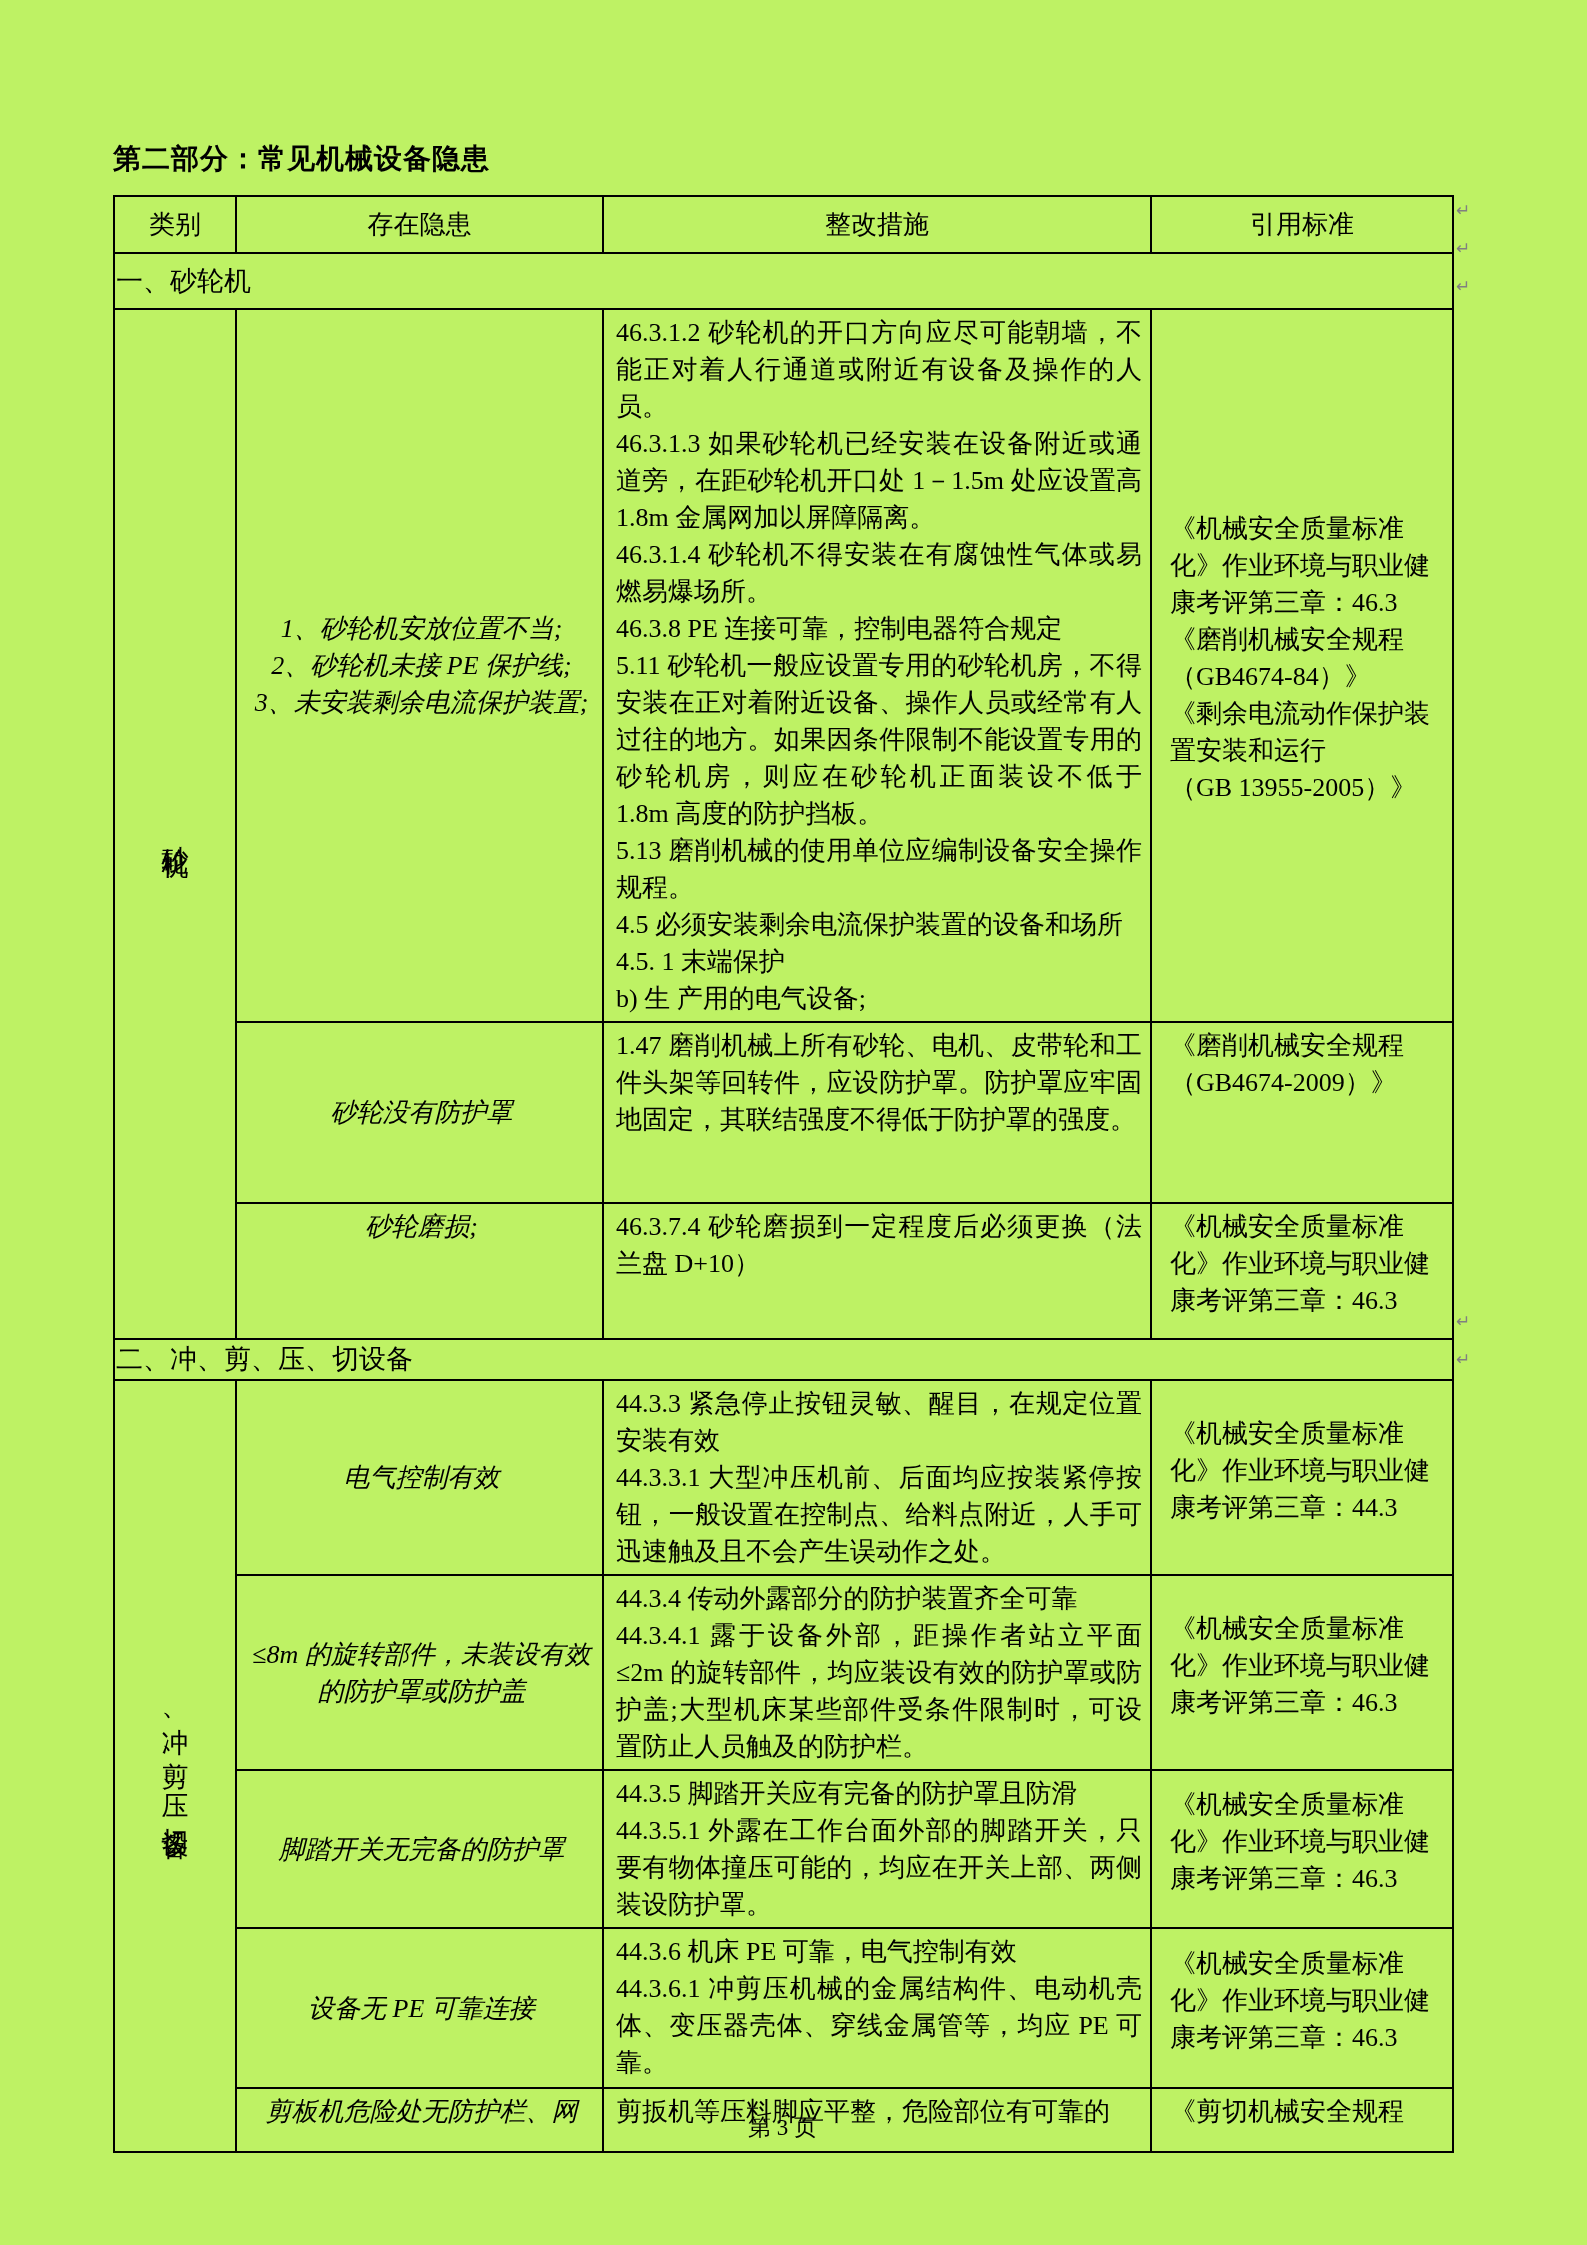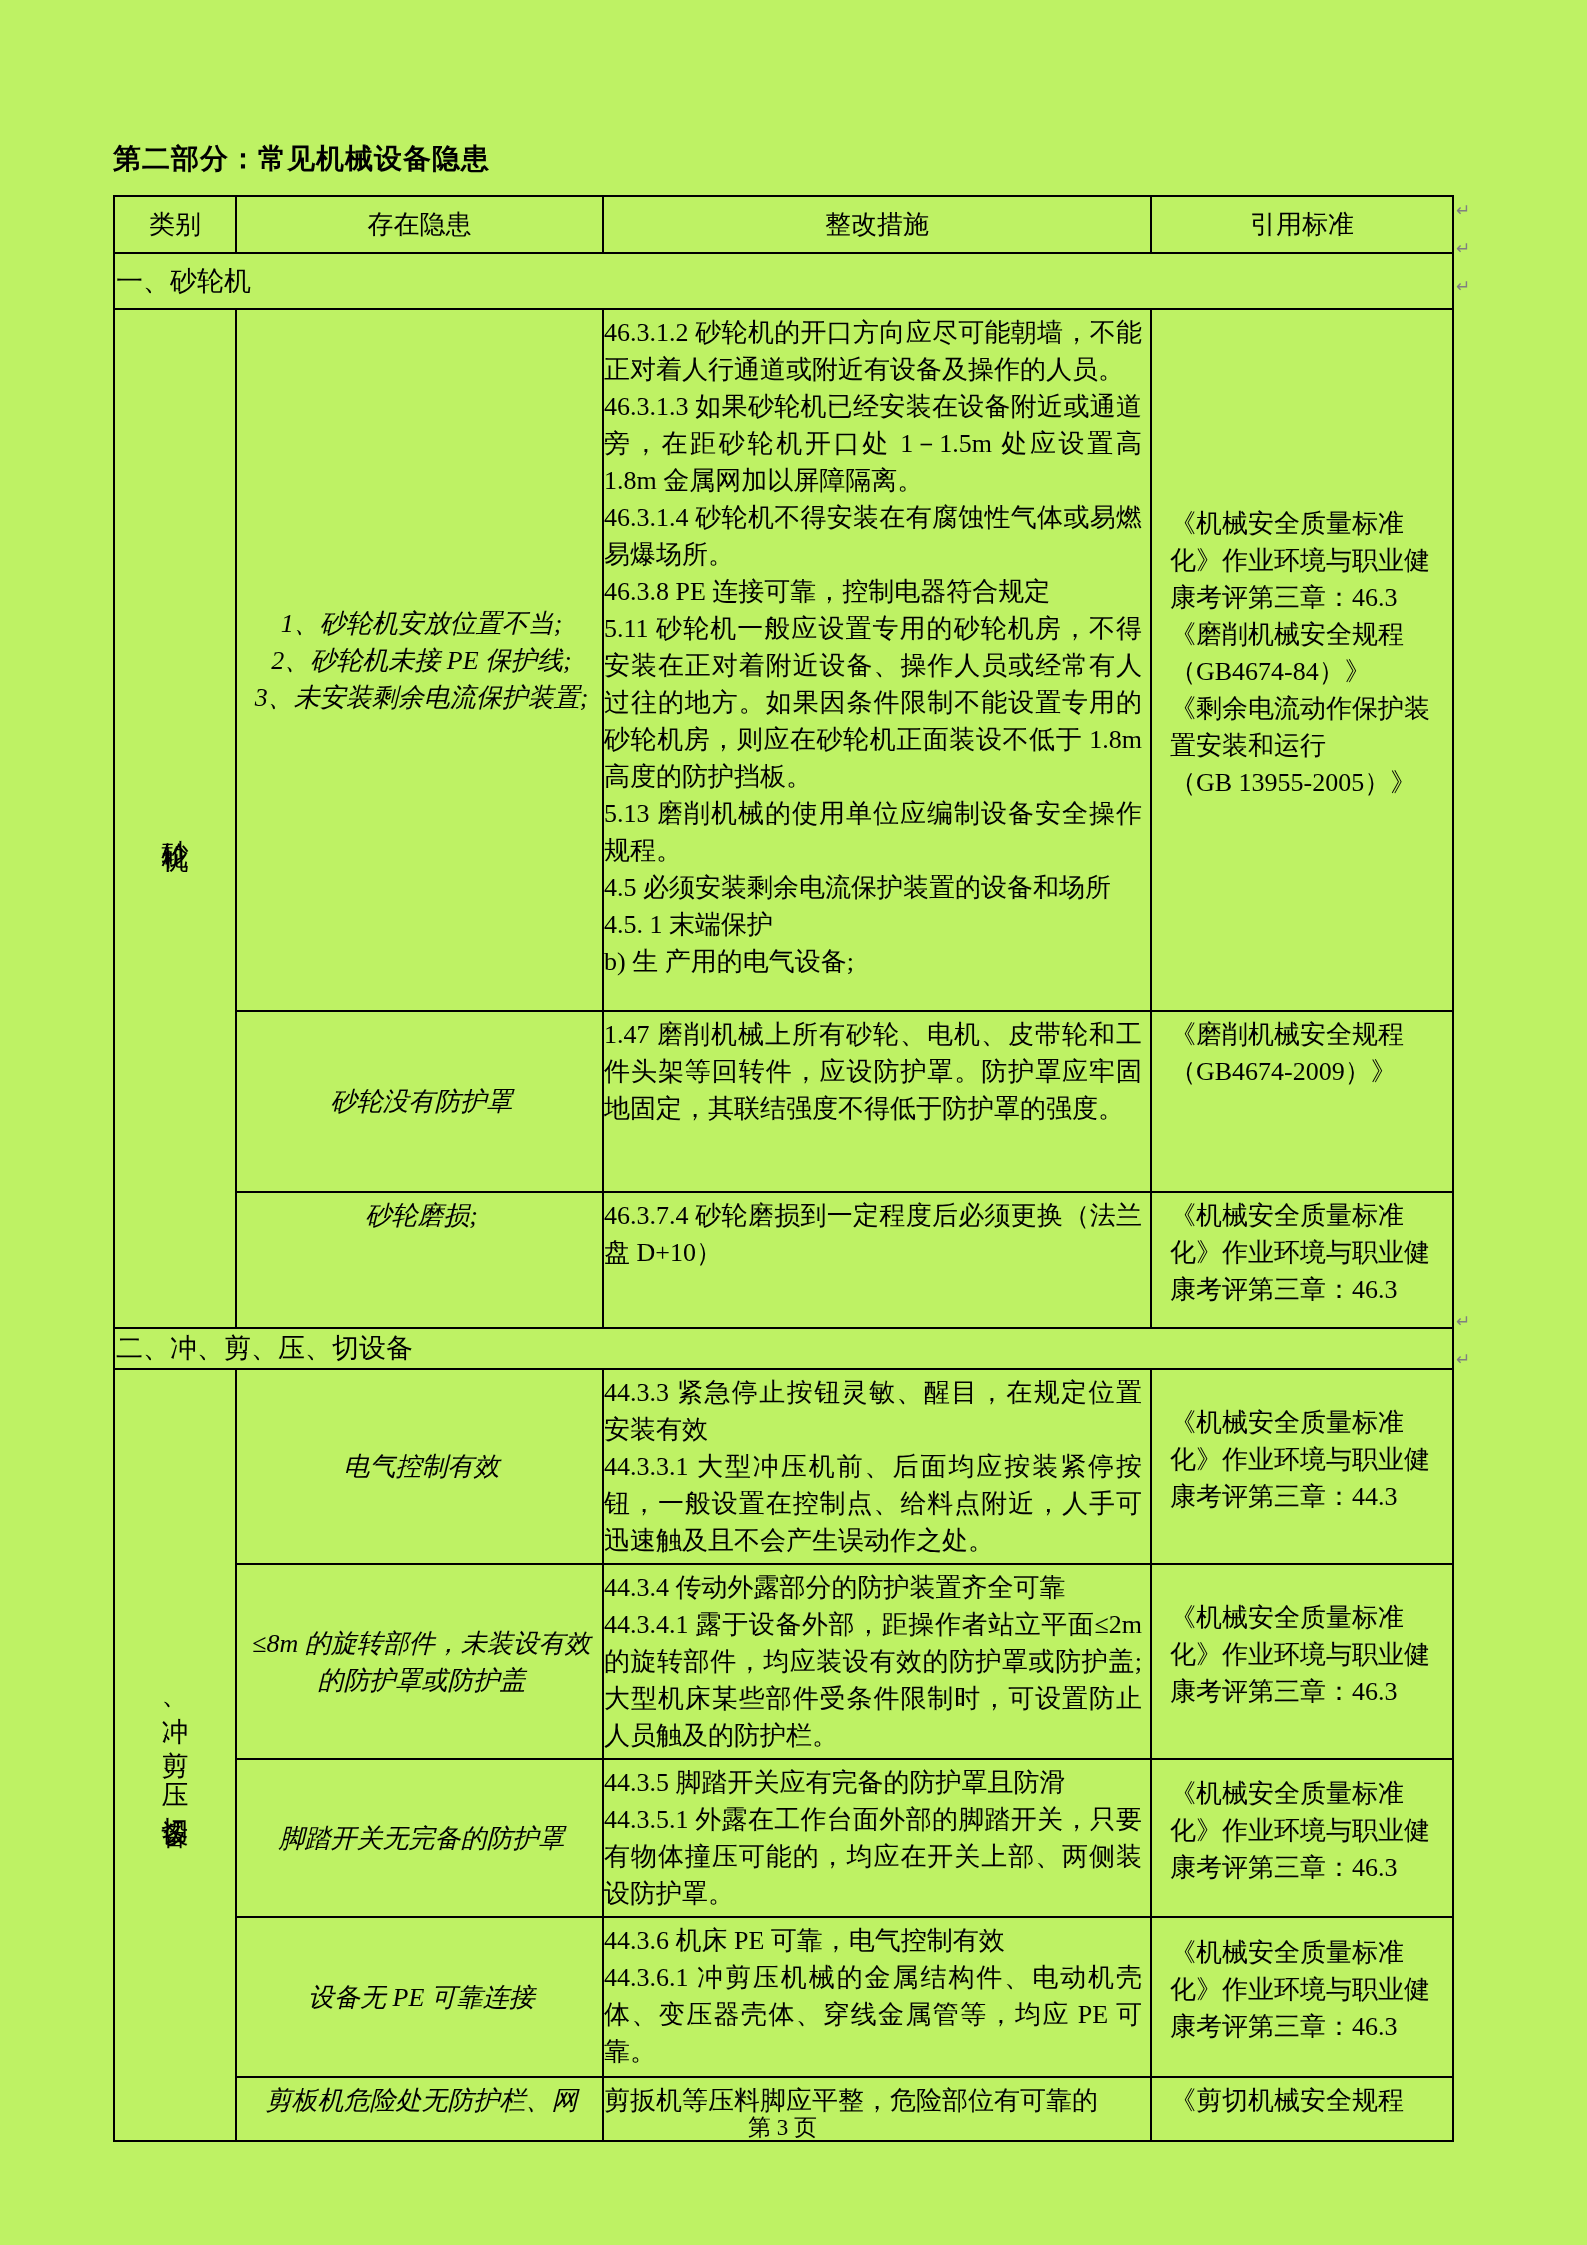--- a/index.html
+++ b/index.html
@@ -34,21 +34,21 @@
   td.cat-cell { text-align:center; vertical-align:middle; }
   .cat-vertical {
     display:inline-block;
     writing-mode:vertical-rl;
     text-orientation:upright;
     letter-spacing:3px;
     font-size:27px; line-height:30px;
   }
 
   td.hazard-cell { padding:4px 8px 4px 12px; white-space:pre-line; text-align:center;font-style:italic; }
-  td.measure-cell { padding:4px 8px 4px 0; white-space:pre-line; text-align:justify; vertical-align:top; }
+  td.measure-cell { padding:4px 8px 4px 12px; white-space:pre-line; text-align:justify; vertical-align:top; }
   td.standard-cell { padding:4px 6px 19px 18px; white-space:pre-line; text-align:left; }
 
   .va-top { vertical-align:top !important;margin-top:44px; }
   .va-mid { vertical-align:middle !important; }
 
   tr.r1 { height:702px; }
   tr.r2 { height:181px; }
   tr.r3 { height:117px; }
   tr.r4 { height:190px; }
   tr.r5 { height:182px; }

